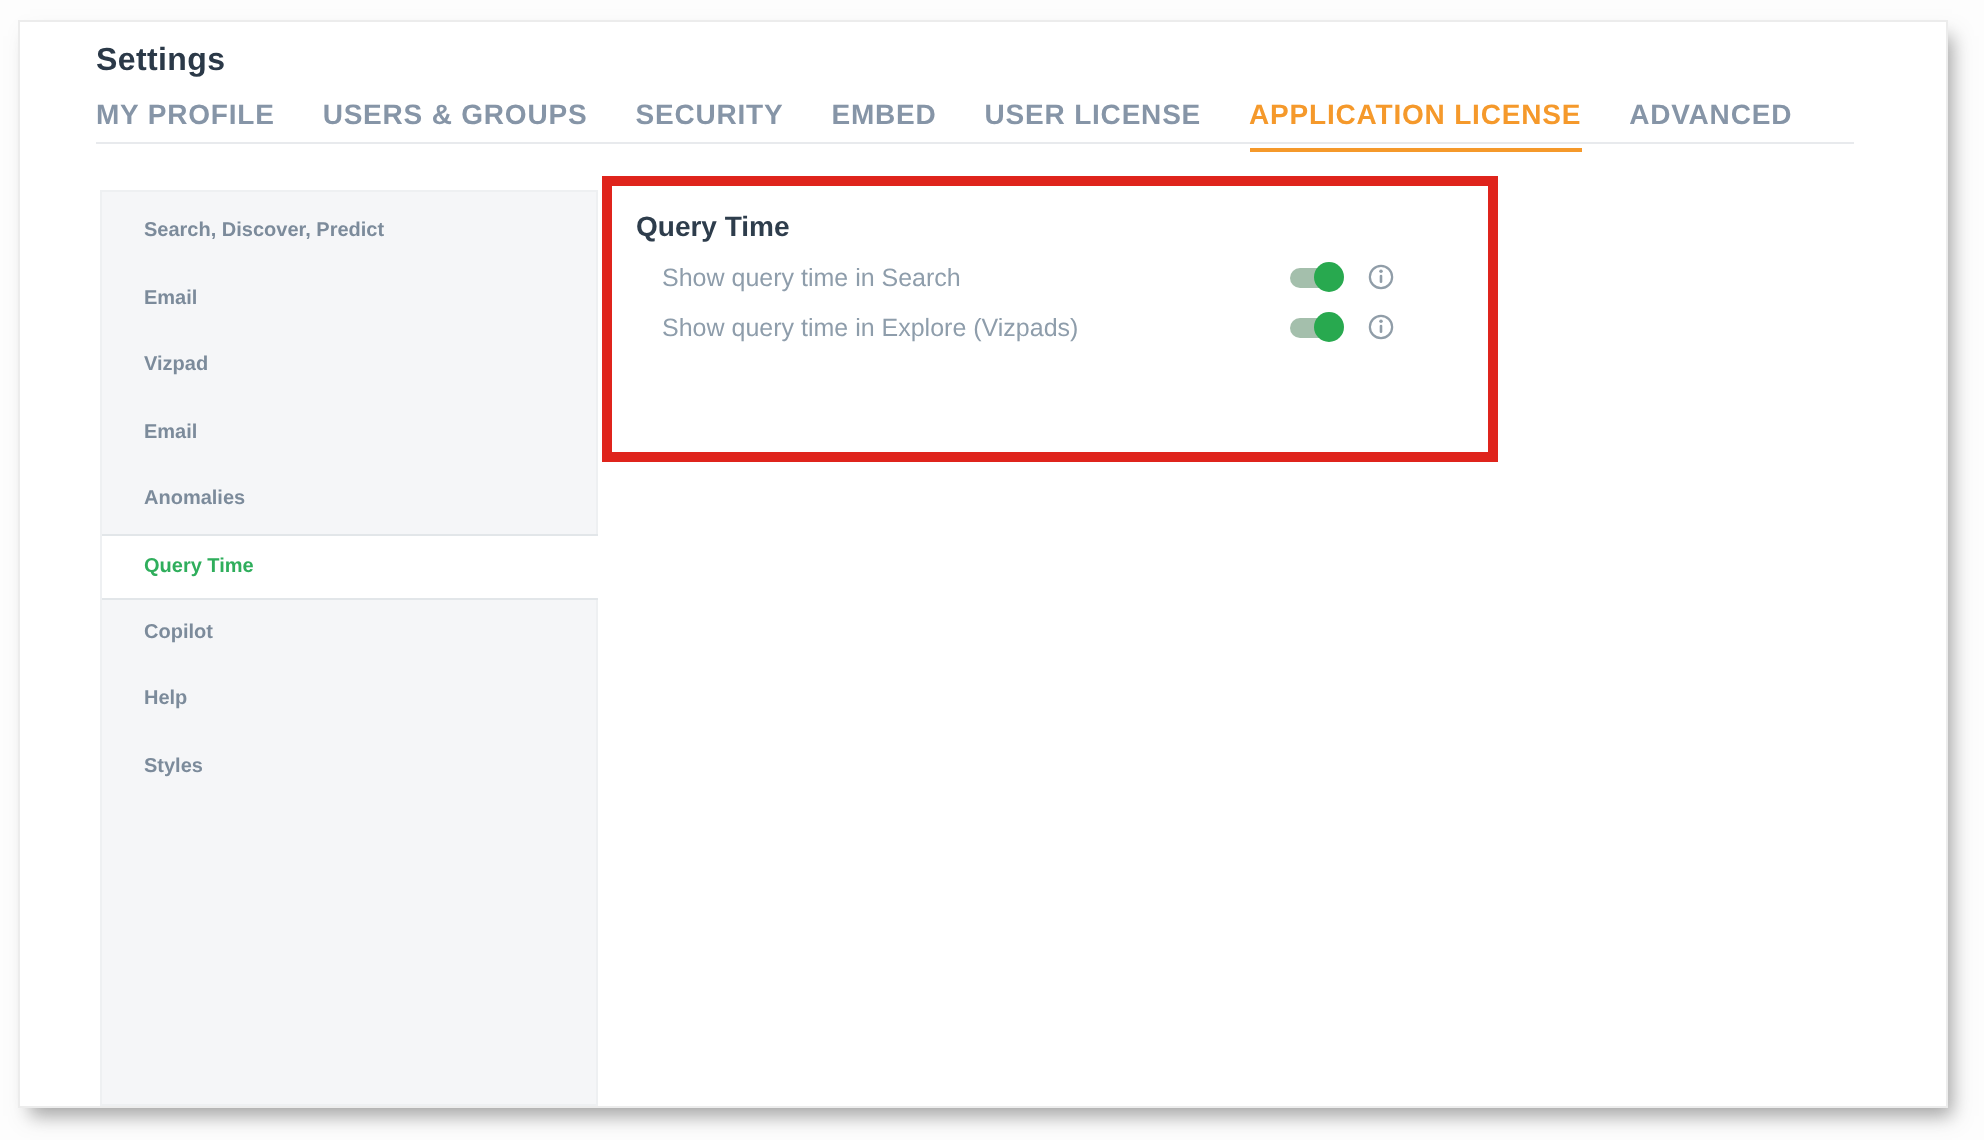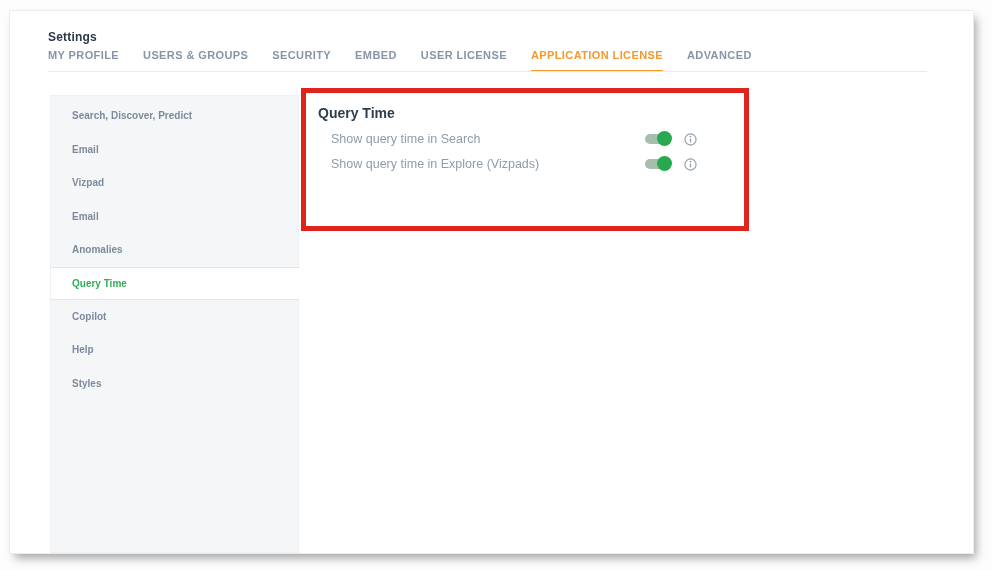--- a/index.html
+++ b/index.html
@@ -4,26 +4,26 @@
 <style>
   * { margin:0; padding:0; box-sizing:border-box; }
   html,body { width:992px; height:570px; background:#fdfdfd; overflow:hidden;
               font-family:"Liberation Sans", sans-serif; }
 
   
   .frame { position:absolute; left:10px; top:11px; width:963px; height:542px;
            background:#ffffff;
            box-shadow:0 0 0 1px #ececec, 4px 6px 9px -1px rgba(90,90,90,0.55); }
 
-  .page-title { position:absolute; left:38px; top:19px; font-size:12px; font-weight:700;
+  .page-title { position:absolute; left:38px; top:11px; font-size:16px; font-weight:700;
                 color:#2b3948; letter-spacing:0.2px; }
 
   
   .tabs { position:absolute; left:38px; top:38px; display:flex; gap:24px; }
-  .tab { font-size:11px; font-weight:700; letter-spacing:0.4px; color:#8695a7;
+  .tab { font-size:14px; font-weight:700; letter-spacing:0.4px; color:#8695a7;
          padding-bottom:9px; cursor:pointer; white-space:nowrap; }
   .tab.active { color:var(--orange); border-bottom:2px solid var(--orange); }
   .tabs-divider { position:absolute; left:38px; right:46px; top:60px; height:1px;
                   background:#e8eaed; }
 
   
   .sidebar { position:absolute; left:40px; top:84px; width:249px; bottom:0;
              background:#f5f6f8; border:1px solid #eef0f2; padding-top:3px; }
   .side-item { height:33.5px; line-height:33.5px; padding-left:21px;
                font-size:10px; font-weight:700; color:#7c8b9b; cursor:pointer;

